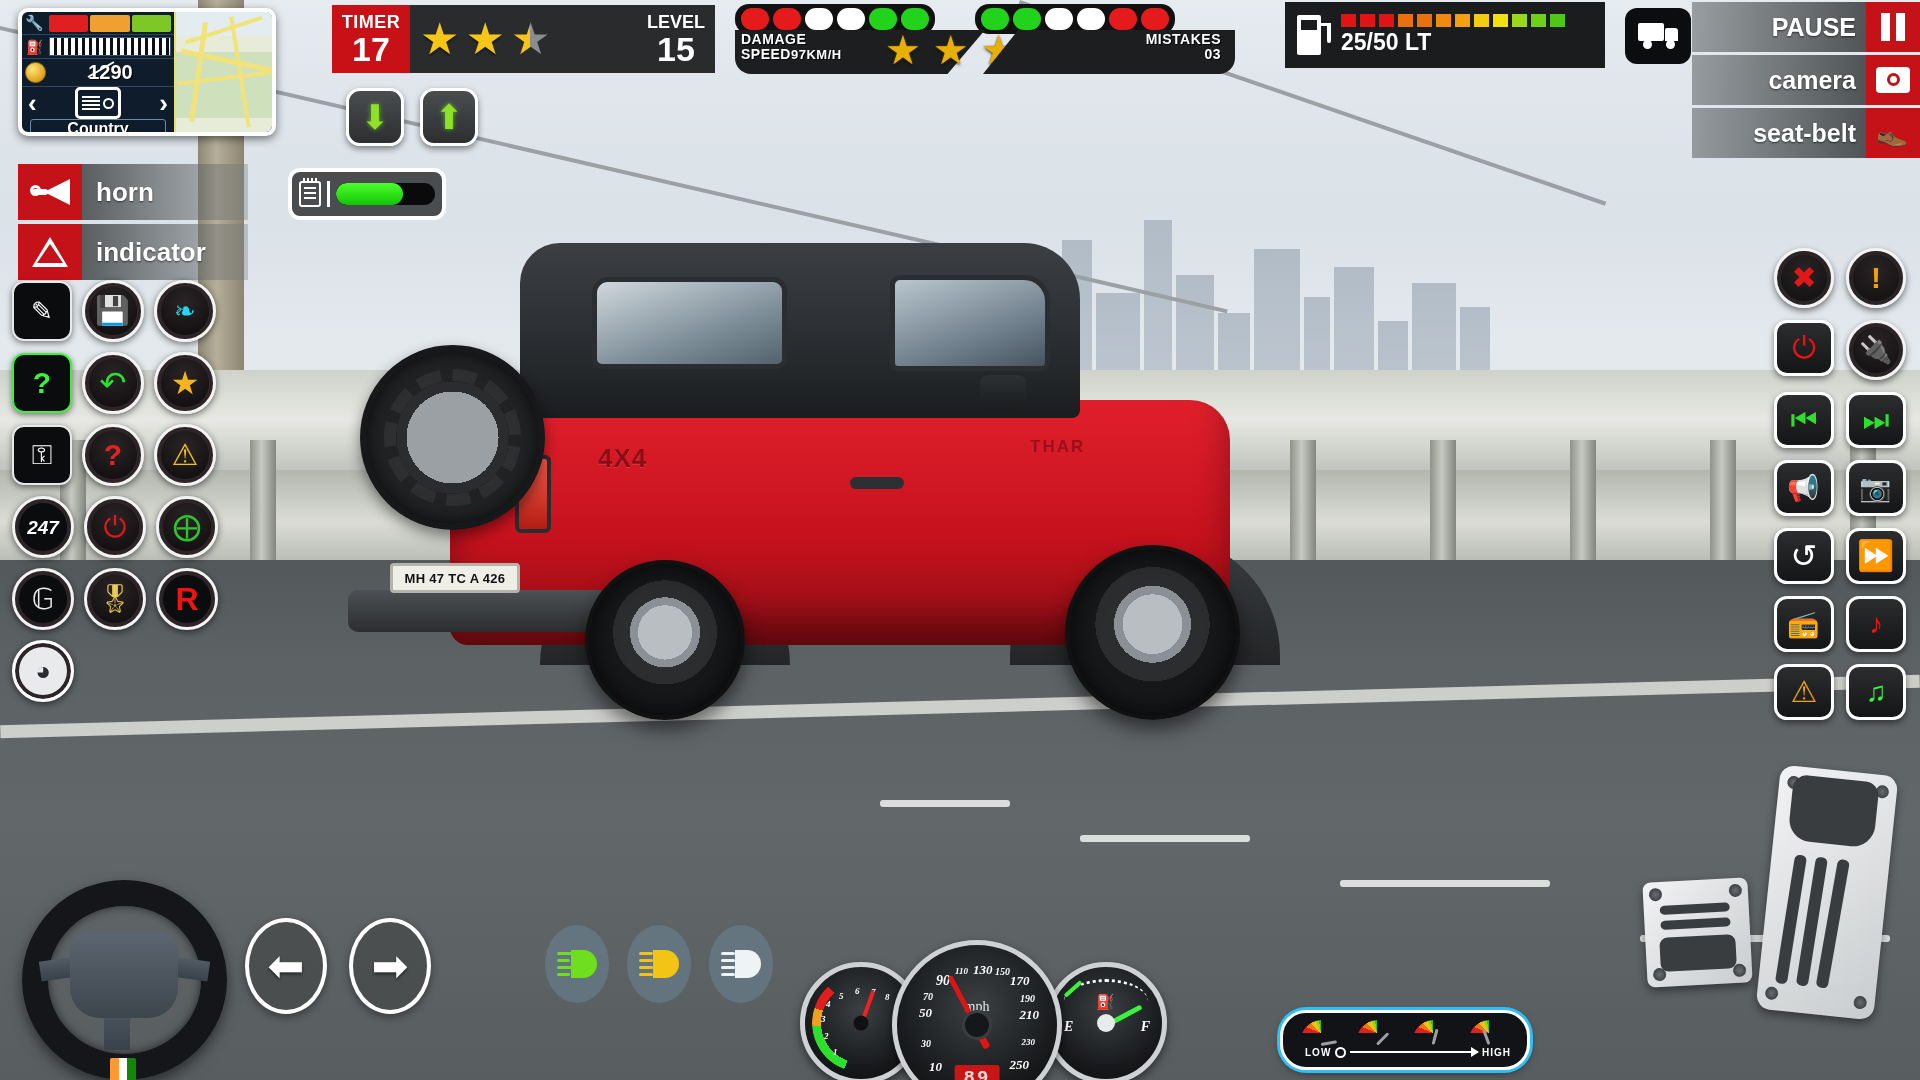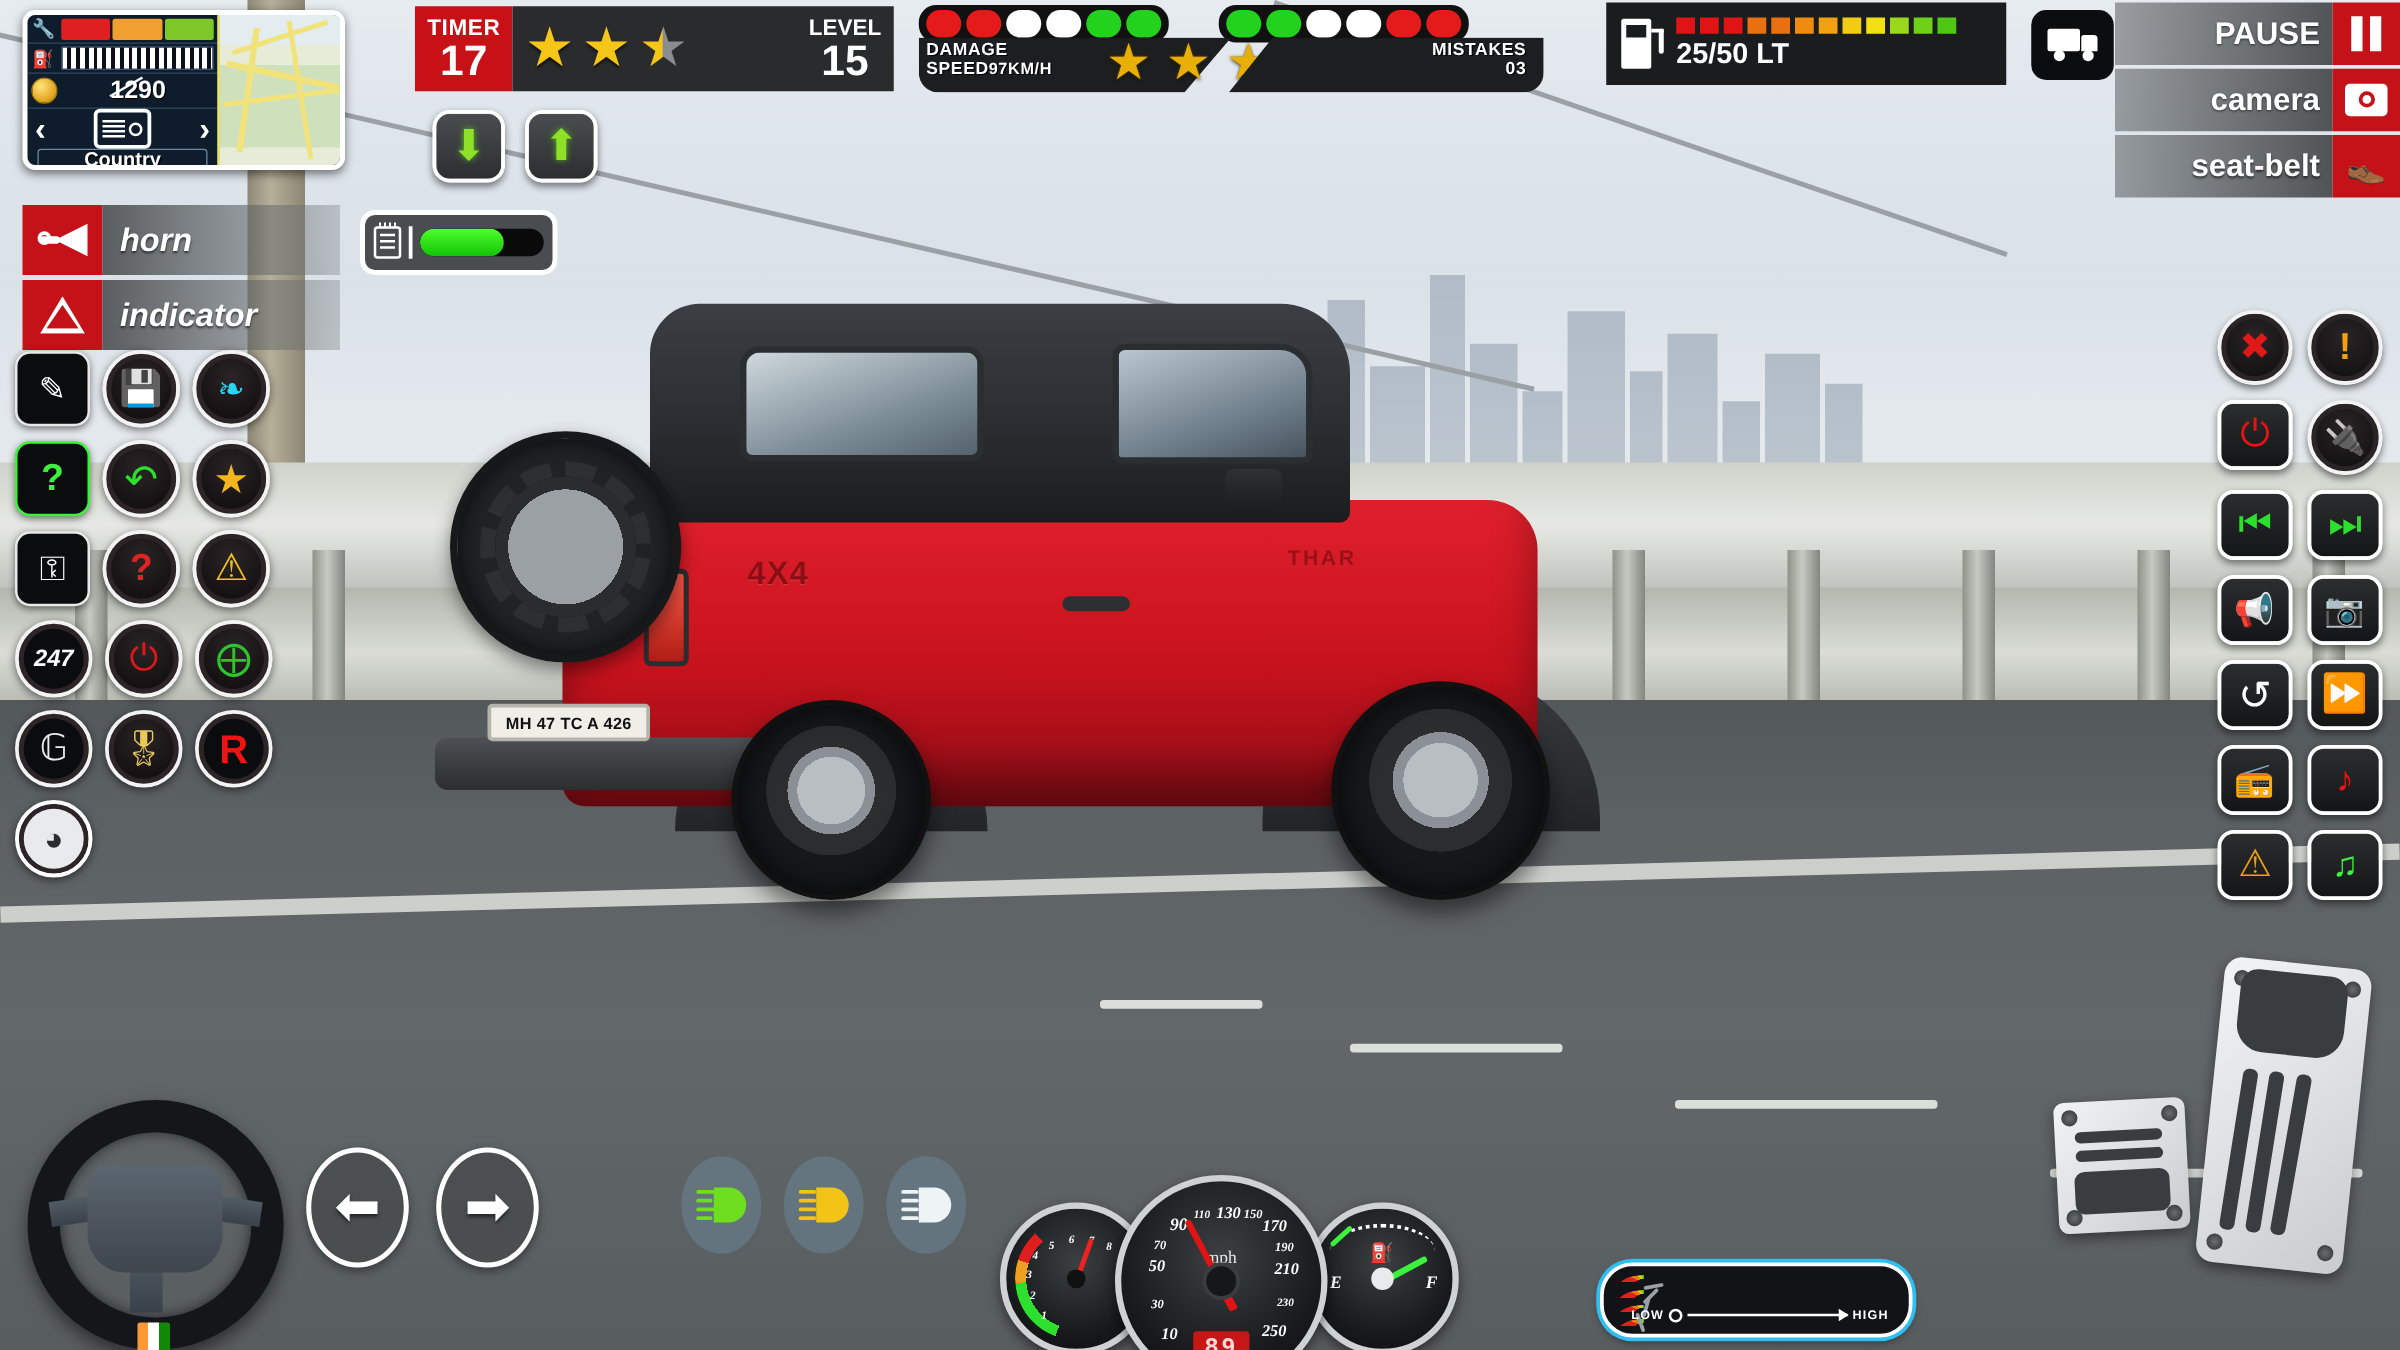--- a/index.html
+++ b/index.html
@@ -287,21 +287,21 @@
   }
   .pause-glyph { display:flex; gap:6px; }
   .pause-glyph i { width:9px; height:28px; background:#fff; display:block; }
   .cam-glyph { width:34px; height:26px; position:relative; }
   .cam-glyph .cbody { position:absolute; inset:0; background:#fff; border-radius:4px; }
   .cam-glyph .clens { position:absolute; left:11px; top:6px; width:13px; height:13px;
      border:3px solid #c51218; border-radius:50%; background:#fff; }
   .belt-glyph { font-size:26px; color:#22d422; }
 
   
-  #left-menu { left:18px; top:164px; width:254px;font-style:italic; }
+  #left-menu { left:18px; top:164px; width:230px; }
   .lm-row { display:flex; height:56px; margin-bottom:4px; }
   .lm-icon { width:64px; background:#c51218; display:flex; align-items:center; justify-content:center; }
   .lm-label {
     flex:1; background:linear-gradient(90deg, rgba(78,82,84,.92), rgba(120,124,126,.35));
     color:#fff; display:flex; align-items:center; padding-left:14px;
     font-size:26px; font-weight:bold; text-shadow:0 1px 2px rgba(0,0,0,.6);
   }
   .horn-glyph { width:40px; height:26px; position:relative; }
   .horn-glyph .hbell {
     position:absolute; right:0; top:0; width:0; height:0;
@@ -457,21 +457,21 @@
     font-family:"Liberation Mono", monospace; font-size:19px; font-weight:bold;
     letter-spacing:2px;
   }
 
   
   #difficulty {
     left:1280px; top:1010px; width:250px; height:60px;
     background:#111316; border:3px solid #ffffff; border-radius:26px;
     box-shadow:0 0 0 3px #2fbff2, 0 3px 8px rgba(0,0,0,.5);
     display:flex; align-items:flex-start; justify-content:space-around;
-    padding:7px 10px 0; position:absolute;flex-direction:column;
+    padding:7px 10px 0; position:absolute;
   }
   .mini-gauge { width:44px; height:26px; position:relative; }
   .mg-arc {
     position:absolute; inset:0;
     background: conic-gradient(from 270deg,
       #e02020 0deg 22deg, #ef7712 22deg 44deg, #f0c318 44deg 66deg,
       #9ad219 66deg 80deg, #28c417 80deg 90deg, transparent 90deg 360deg);
     border-radius:50% 50% 0 0 / 100% 100% 0 0;
     -webkit-mask: radial-gradient(circle at 50% 100%, transparent 0 9px, #000 9px);
             mask: radial-gradient(circle at 50% 100%, transparent 0 9px, #000 9px);

